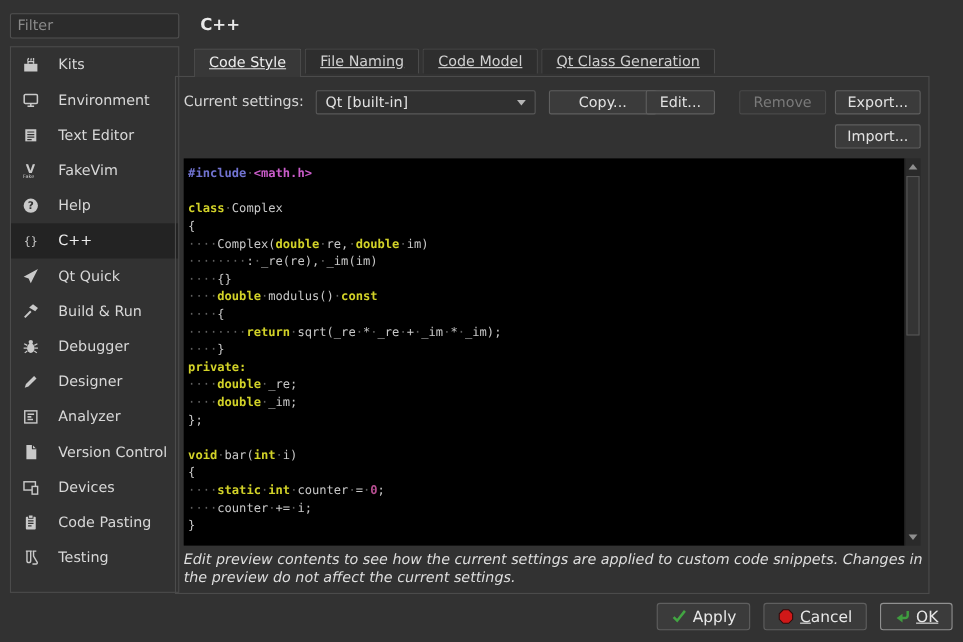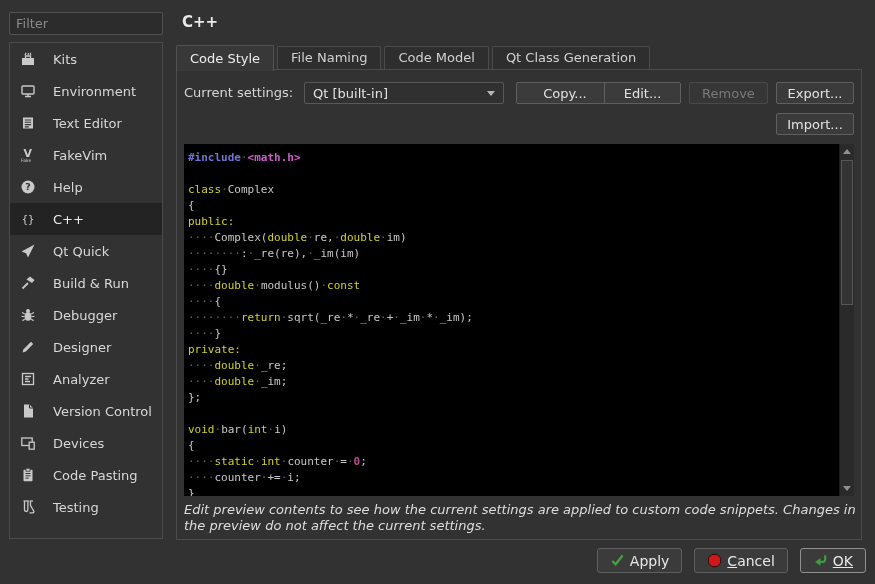--- a/index.html
+++ b/index.html
@@ -32,60 +32,60 @@
   }
   .sidebar-item{
     height:32px; display:flex; align-items:center; gap:16px; padding-left:9px;
     font-size:13px; color:var(--text); cursor:default;
   }
   .sidebar-item.selected{background:var(--selected-bg); color:var(--bright-text);}
   .item-icon{width:18px; height:18px; flex:0 0 18px; display:flex; align-items:center; justify-content:center; color:#c9c9c9;}
   .item-icon svg{width:16px;height:16px;display:block;}
   
   .page-title{position:absolute; left:182px; top:13px; font-size:15px; font-weight:bold; color:#e9e9e9;}
-  .tabbar{position:absolute; left:176px; top:44px; height:26px; display:flex; align-items:center; z-index:2;}
+  .tabbar{position:absolute; left:176px; top:44px; height:26px; display:flex; align-items:flex-start; z-index:2;text-decoration:underline;}
   .tab{
     height:23px; padding:0 13px; margin-right:3px; display:flex; align-items:center;
     background:var(--tab-inactive-bg); border:1px solid var(--panel-border); border-bottom:none;
     border-radius:2px 2px 0 0; font-size:13px; color:#d2d2d2; cursor:default;
   }
   .tab.active{height:26px; background:var(--tab-active-bg); color:var(--bright-text); margin-bottom:-1px; border-color:#525252;}
   
   .content-frame{
-    position:absolute; left:176px; top:69px; width:686px; height:471px;
+    position:absolute; left:159px; top:69px; width:686px; height:471px;
     border:1px solid var(--panel-border);
   }
   .settings-label{position:absolute; left:7px; top:15px; font-size:13px; color:#d6d6d6;}
   .settings-select{
     position:absolute; left:127px; top:12px; width:200px; height:22px;
     background:#303030; border:1px solid #585858; border-radius:2px;
     display:flex; align-items:center; padding:0 8px; font-size:13px; color:var(--control-text); cursor:default;
   }
   .settings-select .value{flex:1; overflow:hidden; white-space:nowrap;}
   .chevron{width:0;height:0;border-left:4px solid transparent;border-right:4px solid transparent;border-top:5px solid #b6b6b6;}
   .btn{
     position:absolute; height:22px; background:var(--control-bg); border:1px solid var(--control-border);
     border-radius:2px; color:var(--control-text); font-size:13px;
     display:flex; align-items:center; justify-content:center; cursor:default;
   }
   .btn.disabled{color:var(--disabled-text); border-color:var(--disabled-border); background:#363636;}
   .btn-copy{left:339px; top:12px; width:98px;}
-  .btn-edit{left:427px; top:12px; width:77px;}
+  .btn-edit{left:427px; top:12px; width:63px;}
   .btn-remove{left:512px; top:12px; width:79px;}
   .btn-export{left:599px; top:12px; width:78px;}
   .btn-import{left:599px; top:43px; width:78px;}
   
   .code-editor{position:absolute; left:7px; top:74px; width:670px; height:352px; display:flex;}
   .code-area{
     width:655px; height:352px; background:var(--code-bg); overflow:hidden;
     font-family:"DejaVu Sans Mono","Liberation Mono",monospace; font-size:11px; line-height:16px;
     padding:6px 0 0 4px; cursor:text;
   }
   .code-line{height:16px; white-space:pre; color:var(--code-text);}
-  .sk{color:var(--code-keyword); font-weight:normal;}
+  .sk{color:var(--code-keyword); font-weight:bold;}
   .sp{color:var(--code-preprocessor); font-weight:bold;}
   .ss{color:var(--code-string); font-weight:bold;}
   .sn{color:var(--code-number); font-weight:bold;}
   .sw{color:var(--code-ws);}
   .st{color:var(--code-text);}
   .scrollbar{width:15px; height:352px; background:var(--scroll-track); display:flex; flex-direction:column; border-left:1px solid #1c1c1c;}
   .sb-btn{height:15px; flex:0 0 15px; display:flex; align-items:center; justify-content:center;}
   .tri-up{width:0;height:0;border-left:4px solid transparent;border-right:4px solid transparent;border-bottom:5px solid var(--scroll-arrow);}
   .tri-down{width:0;height:0;border-left:4px solid transparent;border-right:4px solid transparent;border-top:5px solid var(--scroll-arrow);}
   .sb-track{flex:1; position:relative;}
@@ -275,21 +275,20 @@
   <div class="btn btn-remove disabled" aria-disabled="true">Remove</div>
   <div class="btn btn-export">Export...</div>
   <div class="btn btn-import">Import...</div>
 
   <div class="code-editor">
     <div class="code-area">
         <div class="code-line"><span class="sp">#include</span><span class="sw">·</span><span class="ss">&lt;math.h&gt;</span></div>
         <div class="code-line">&nbsp;</div>
         <div class="code-line"><span class="sk">class</span><span class="sw">·</span><span class="st">Complex</span></div>
         <div class="code-line"><span class="st">{</span></div>
-        <div class="code-line"><span class="sk">public:</span></div>
         <div class="code-line"><span class="sw">····</span><span class="st">Complex(</span><span class="sk">double</span><span class="sw">·</span><span class="st">re,</span><span class="sw">·</span><span class="sk">double</span><span class="sw">·</span><span class="st">im)</span></div>
         <div class="code-line"><span class="sw">········</span><span class="st">:</span><span class="sw">·</span><span class="st">_re(re),</span><span class="sw">·</span><span class="st">_im(im)</span></div>
         <div class="code-line"><span class="sw">····</span><span class="st">{}</span></div>
         <div class="code-line"><span class="sw">····</span><span class="sk">double</span><span class="sw">·</span><span class="st">modulus()</span><span class="sw">·</span><span class="sk">const</span></div>
         <div class="code-line"><span class="sw">····</span><span class="st">{</span></div>
         <div class="code-line"><span class="sw">········</span><span class="sk">return</span><span class="sw">·</span><span class="st">sqrt(_re</span><span class="sw">·</span><span class="st">*</span><span class="sw">·</span><span class="st">_re</span><span class="sw">·</span><span class="st">+</span><span class="sw">·</span><span class="st">_im</span><span class="sw">·</span><span class="st">*</span><span class="sw">·</span><span class="st">_im);</span></div>
         <div class="code-line"><span class="sw">····</span><span class="st">}</span></div>
         <div class="code-line"><span class="sk">private:</span></div>
         <div class="code-line"><span class="sw">····</span><span class="sk">double</span><span class="sw">·</span><span class="st">_re;</span></div>
         <div class="code-line"><span class="sw">····</span><span class="sk">double</span><span class="sw">·</span><span class="st">_im;</span></div>

